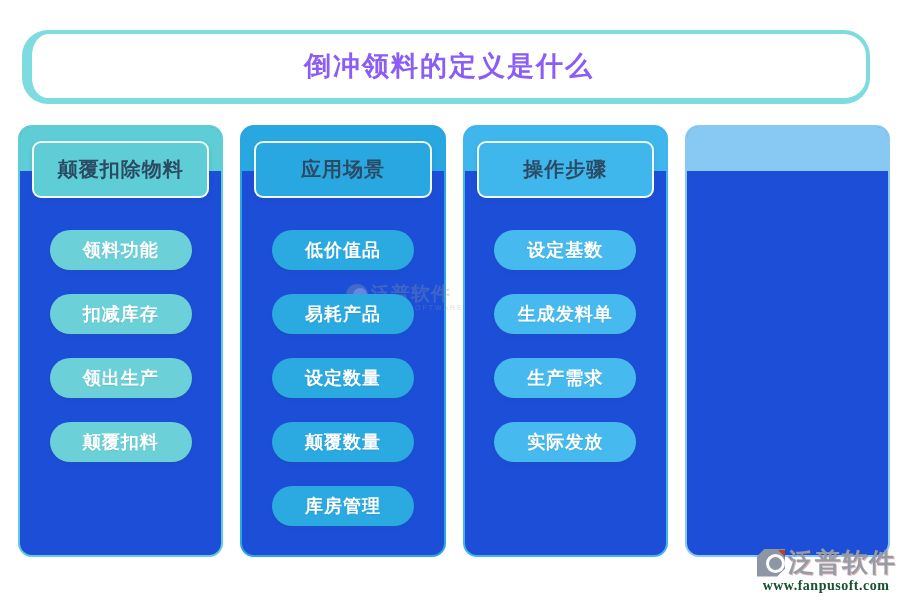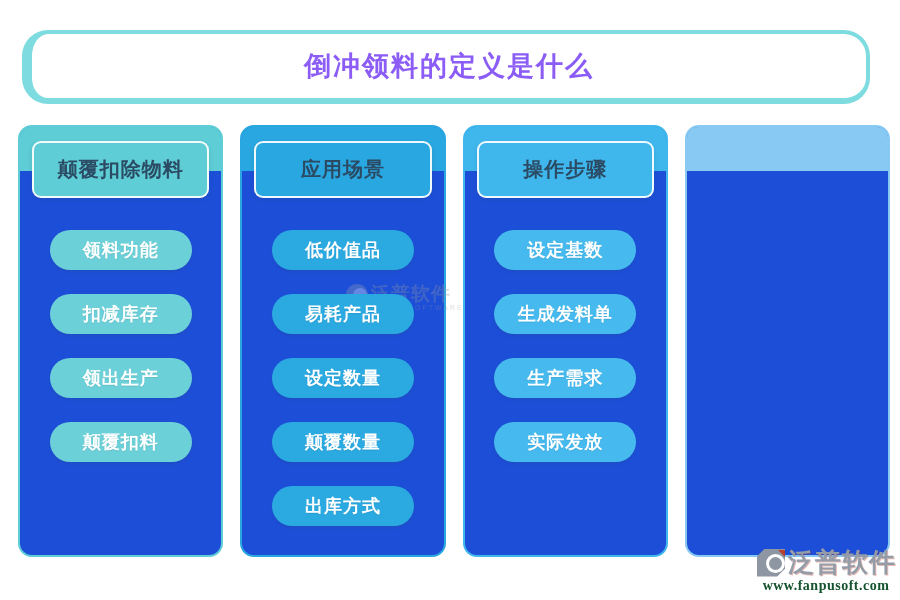--- a/index.html
+++ b/index.html
@@ -147,21 +147,21 @@
         <div class="pill">
           <span>易耗产品</span>
         </div>
         <div class="pill">
           <span>设定数量</span>
         </div>
         <div class="pill">
           <span>颠覆数量</span>
         </div>
         <div class="pill">
-          <span>出库方式</span>
+          <span>库房管理</span>
         </div>
       </div>
     </div>
     <div class="card" style="--c: #3FB7ED; --pc: #46BAEE;">
       <div class="card-top"></div>
       <div class="card-header">
         <span>操作步骤</span>
       </div>
       <div class="pills">
         <div class="pill">

